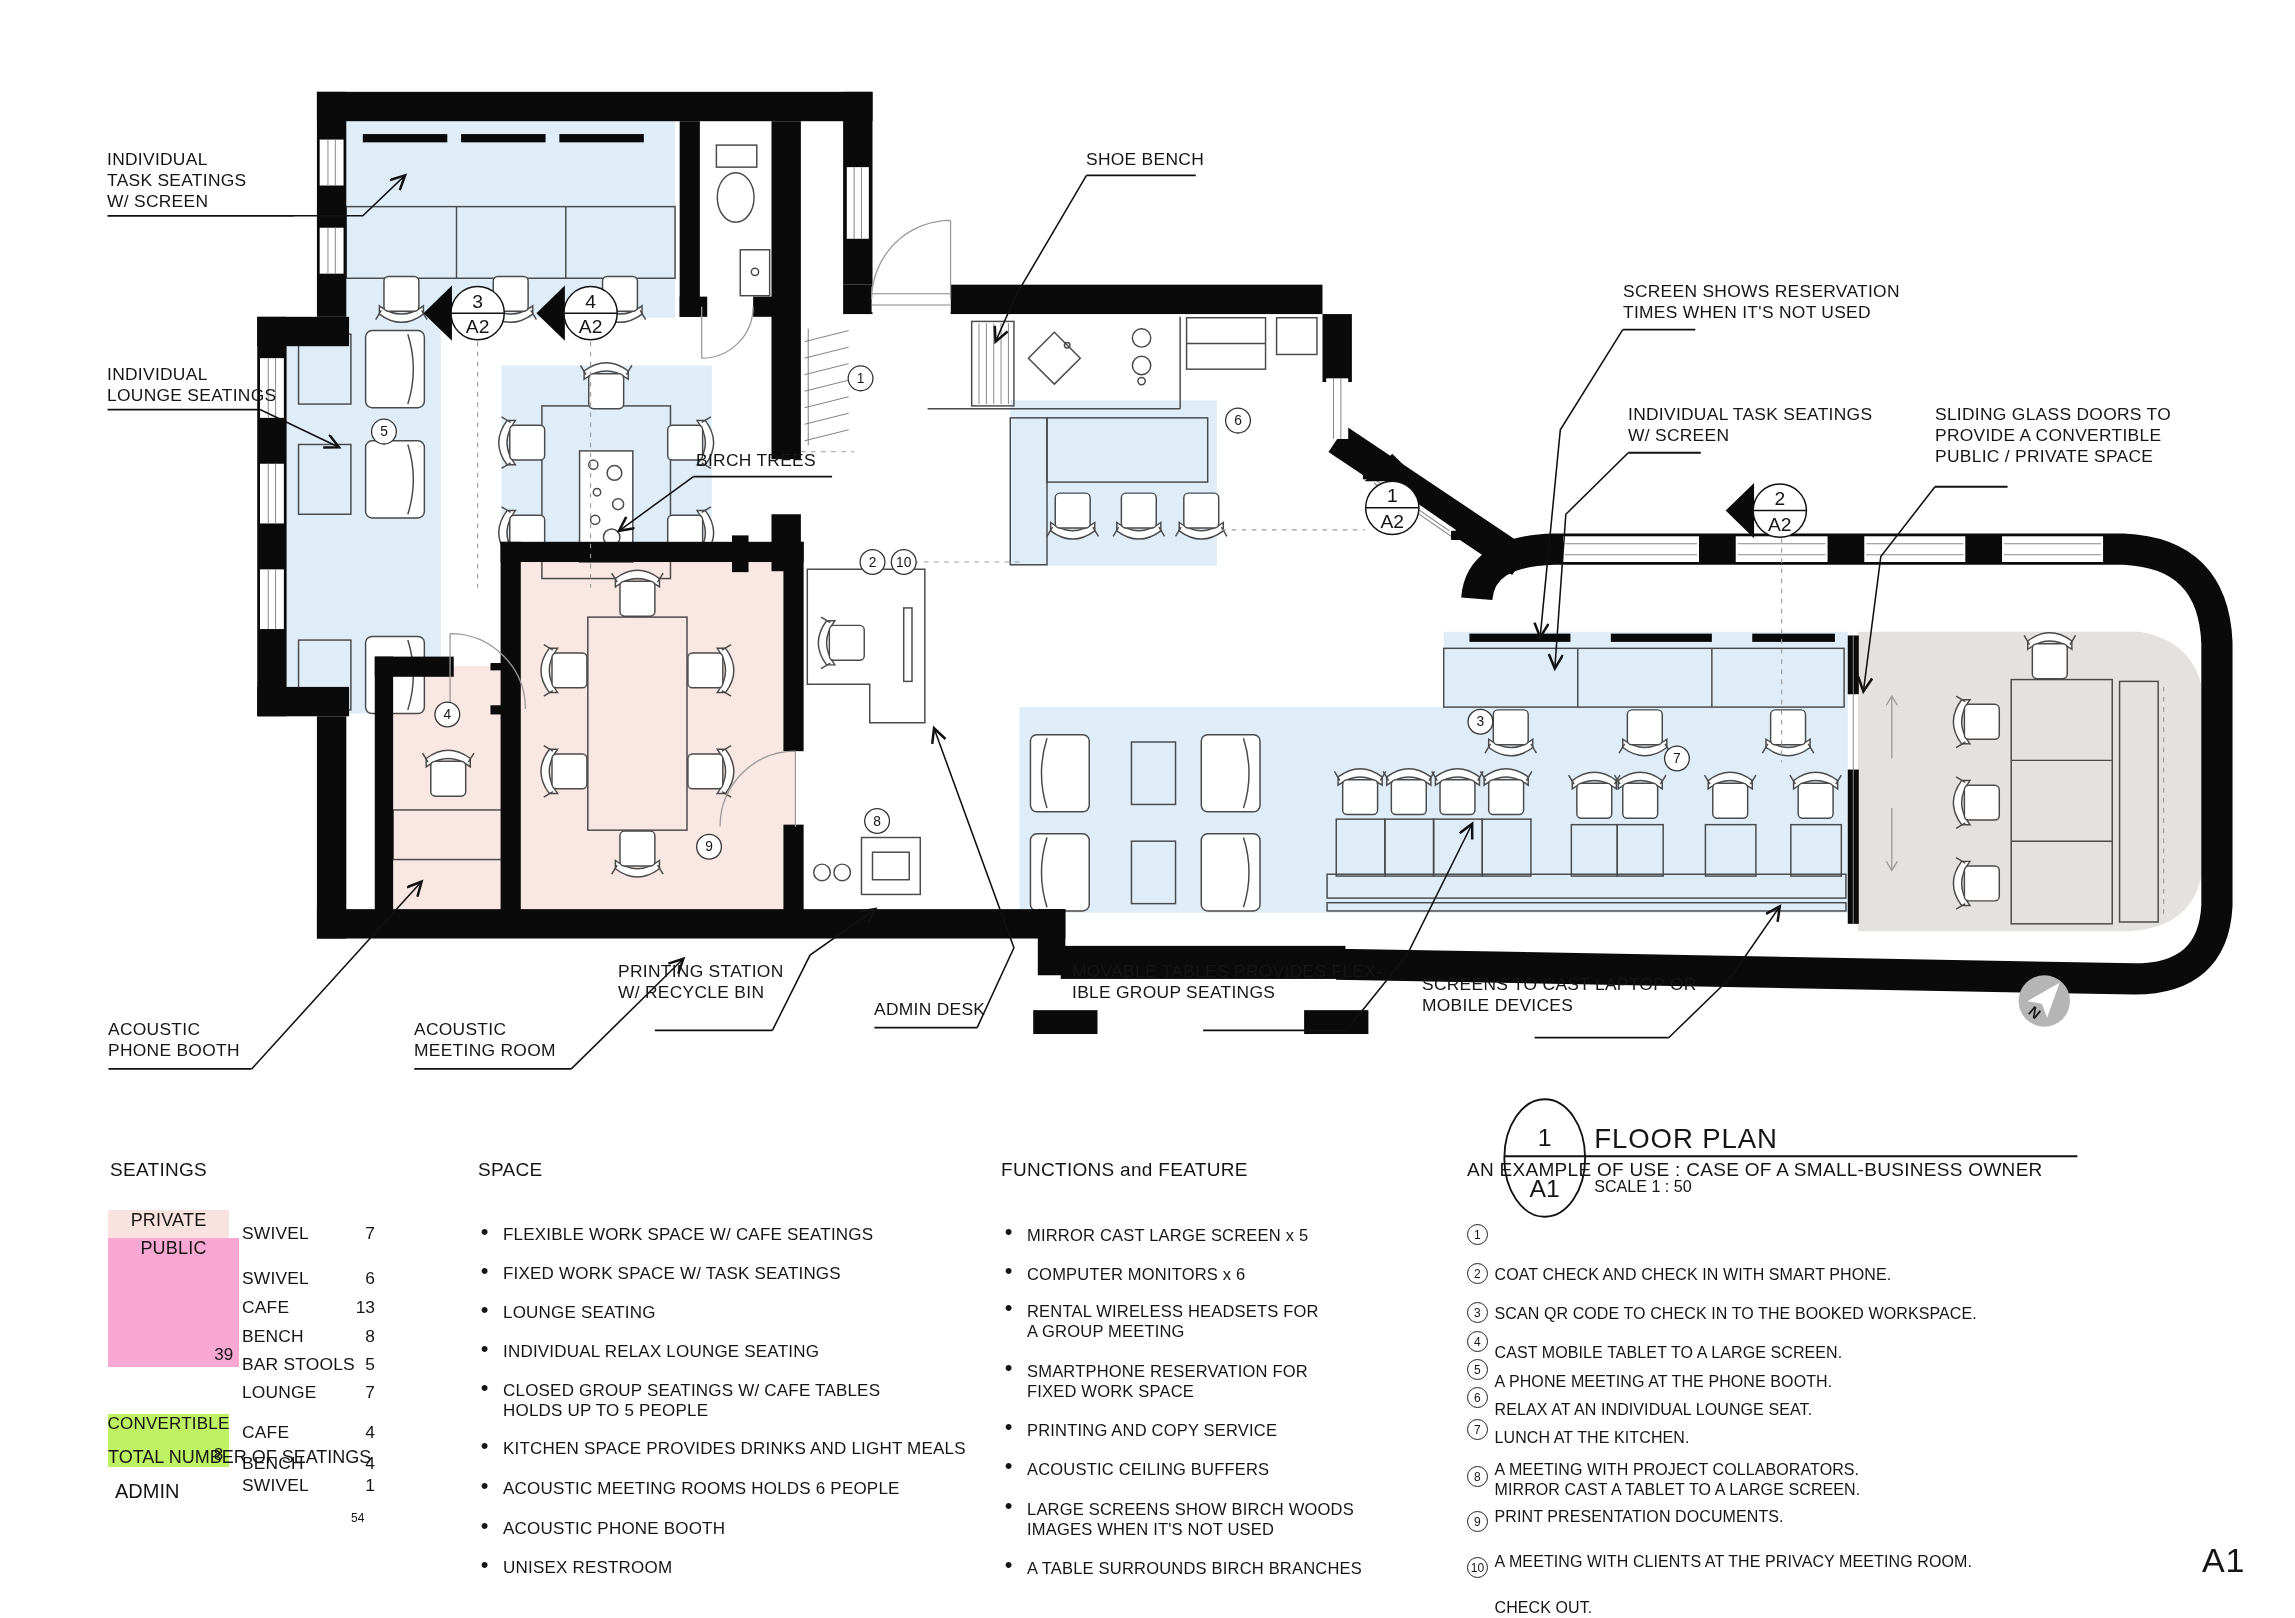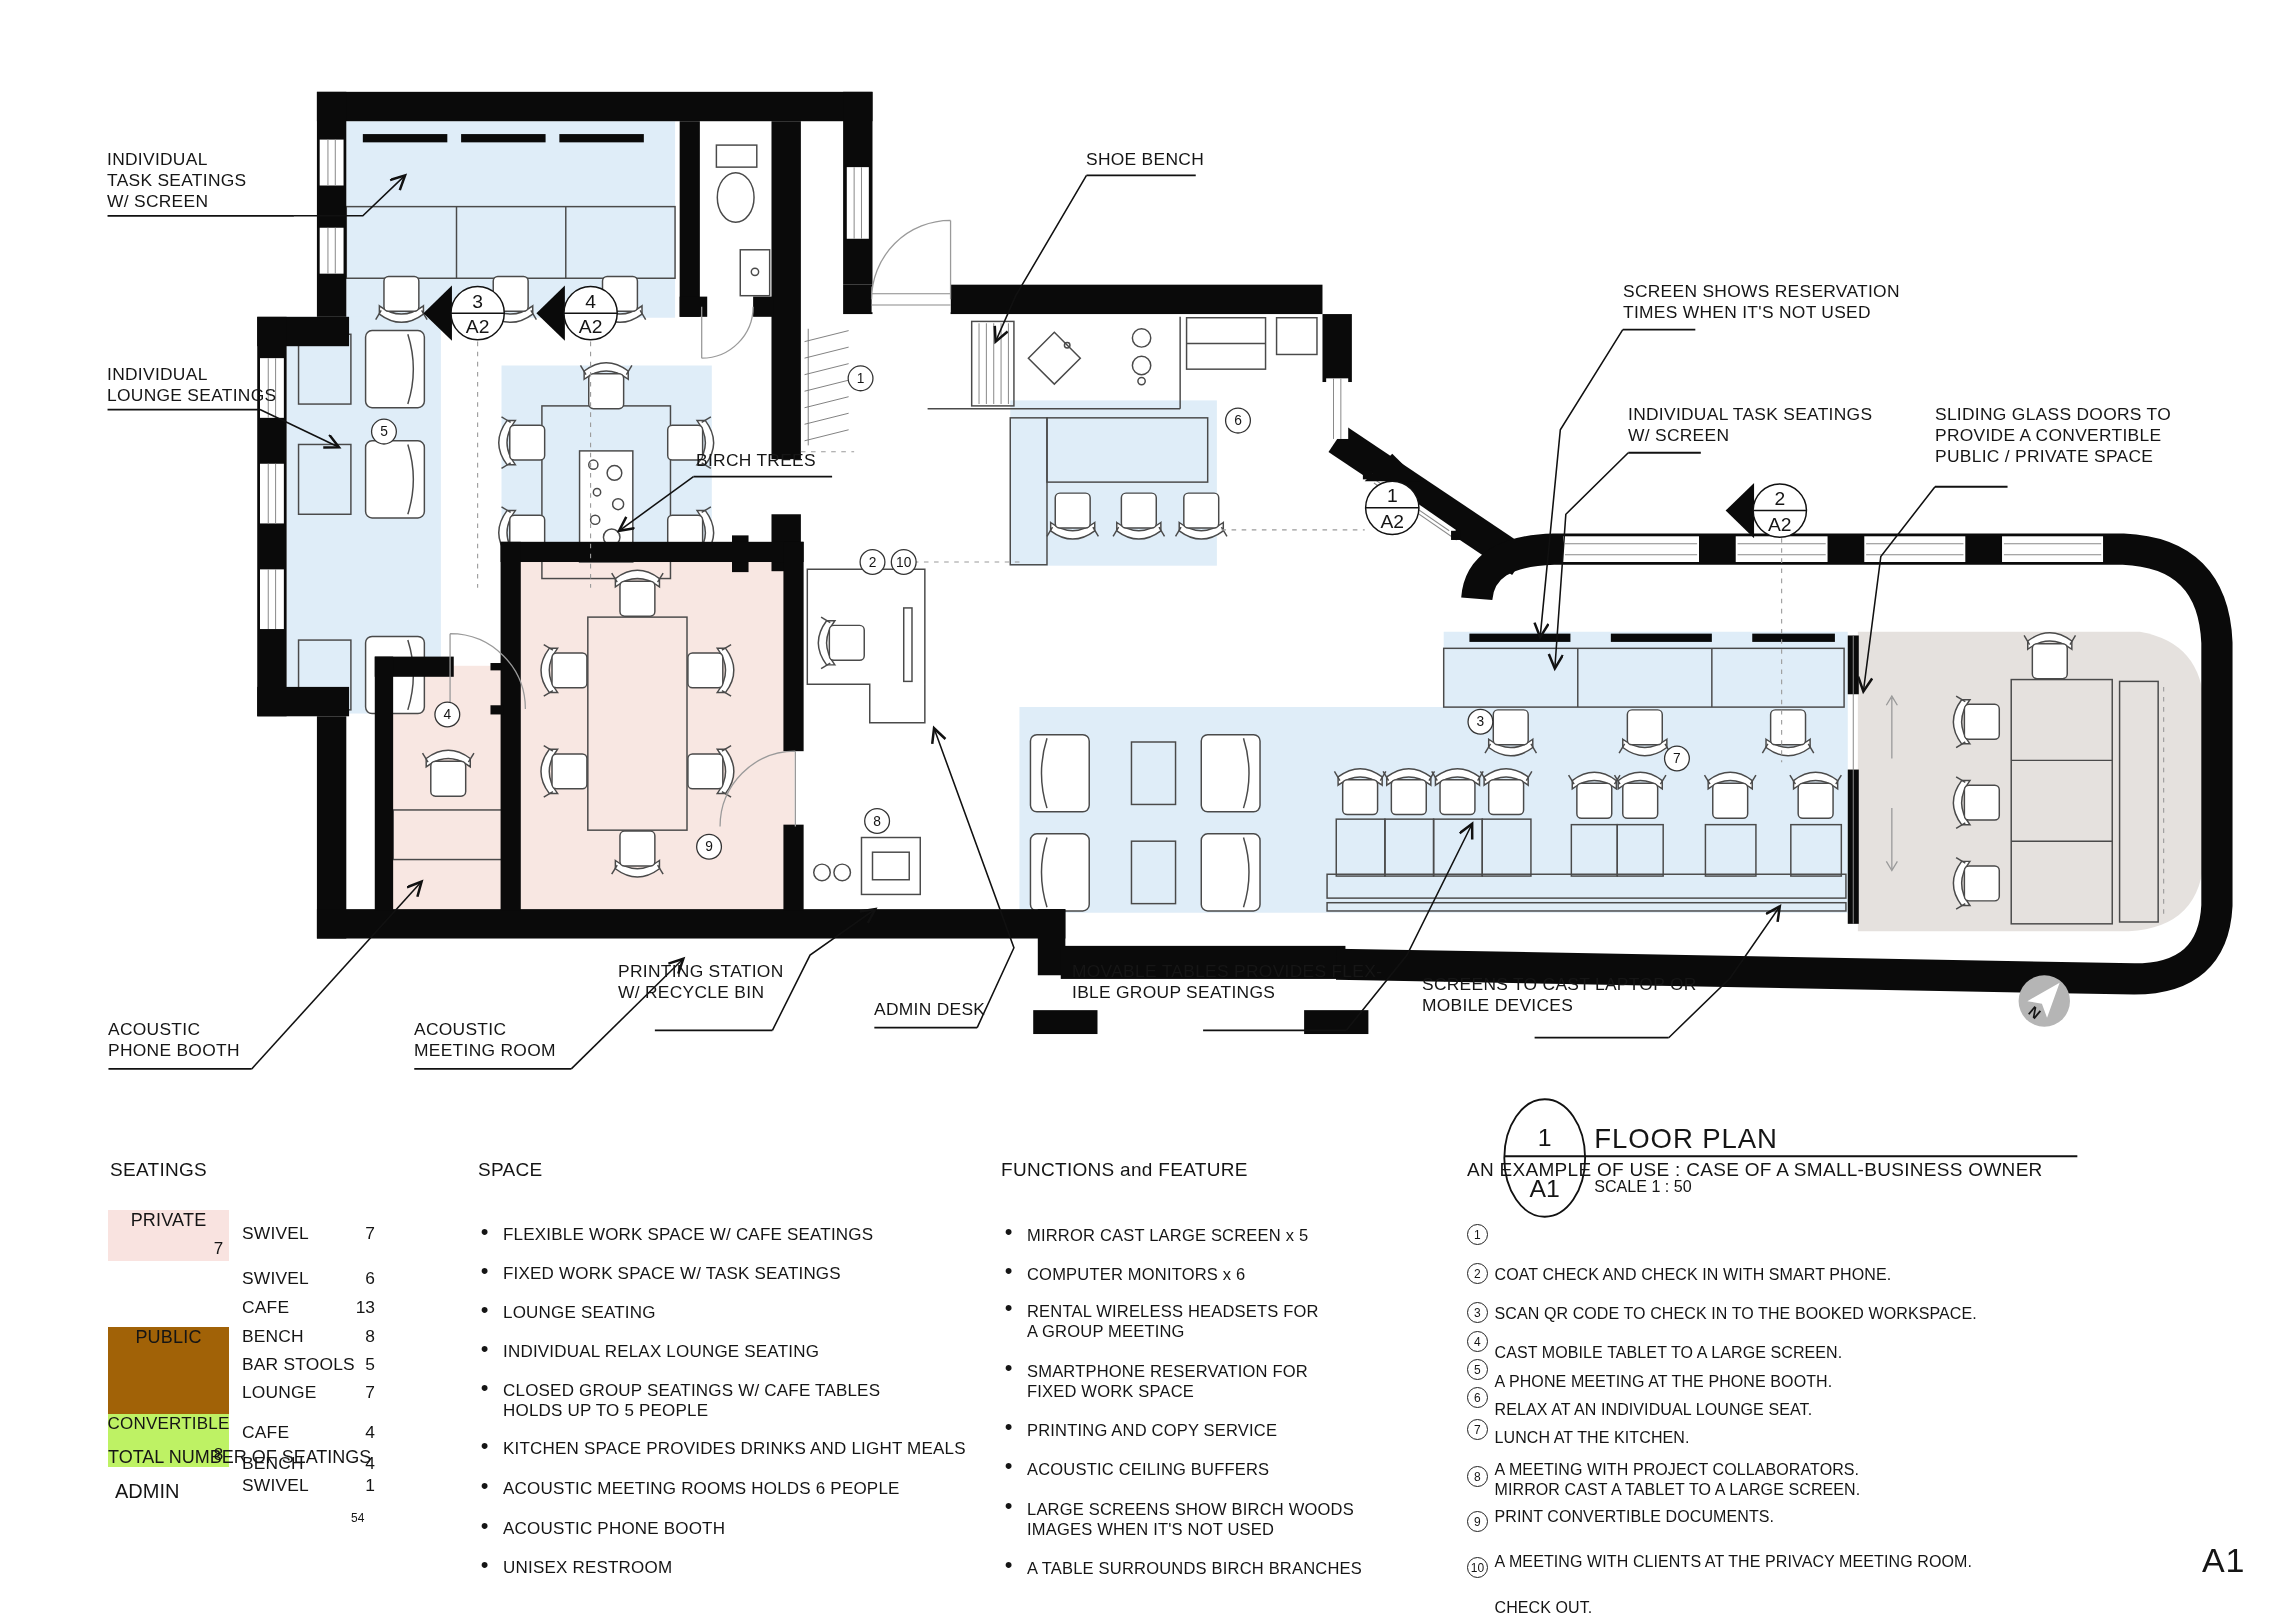--- a/index.html
+++ b/index.html
@@ -480,21 +480,21 @@
 
   <div class="col-title" style="left:110px;top:1159px">SEATINGS</div>
 
   <div class="box" style="left:108px;top:1210px;width:121px;height:51px;background:#f9e3e0">
     <span>PRIVATE</span>
     <span class="tot">7</span>
   </div>
   <div class="srow-type" style="top:1223px">SWIVEL</div>
   <div class="srow-count" style="top:1223px">7</div>
 
-  <div class="box" style="left:108px;top:1327px;width:121px;height:129px;background:#a16207">
+  <div class="box" style="left:108px;top:1238px;width:131px;height:129px;background:#f9a8d4">
     <span>PUBLIC</span>
     <span class="tot">39</span>
   </div>
   <div class="srow-type" style="top:1268px">SWIVEL</div>
   <div class="srow-count" style="top:1268px">6</div>
   <div class="srow-type" style="top:1297px">CAFE</div>
   <div class="srow-count" style="top:1297px">13</div>
   <div class="srow-type" style="top:1326px">BENCH</div>
   <div class="srow-count" style="top:1326px">8</div>
   <div class="srow-type" style="top:1354px">BAR STOOLS</div>
@@ -569,21 +569,21 @@
     <span class="cnum">6</span>
     <span>LUNCH AT THE KITCHEN.</span>
   </div>
   <div class="ex" style="left:1467px;top:1420px">
     <span class="cnum">7</span>
     <span>A MEETING WITH PROJECT COLLABORATORS.
 MIRROR CAST A TABLET TO A LARGE SCREEN.</span>
   </div>
   <div class="ex" style="left:1467px;top:1467px">
     <span class="cnum">8</span>
-    <span>PRINT CONVERTIBLE DOCUMENTS.</span>
+    <span>PRINT PRESENTATION DOCUMENTS.</span>
   </div>
   <div class="ex" style="left:1467px;top:1512px">
     <span class="cnum">9</span>
     <span>A MEETING WITH CLIENTS AT THE PRIVACY MEETING ROOM.</span>
   </div>
   <div class="ex" style="left:1467px;top:1558px">
     <span class="cnum">10</span>
     <span>CHECK OUT.</span>
   </div>
 

